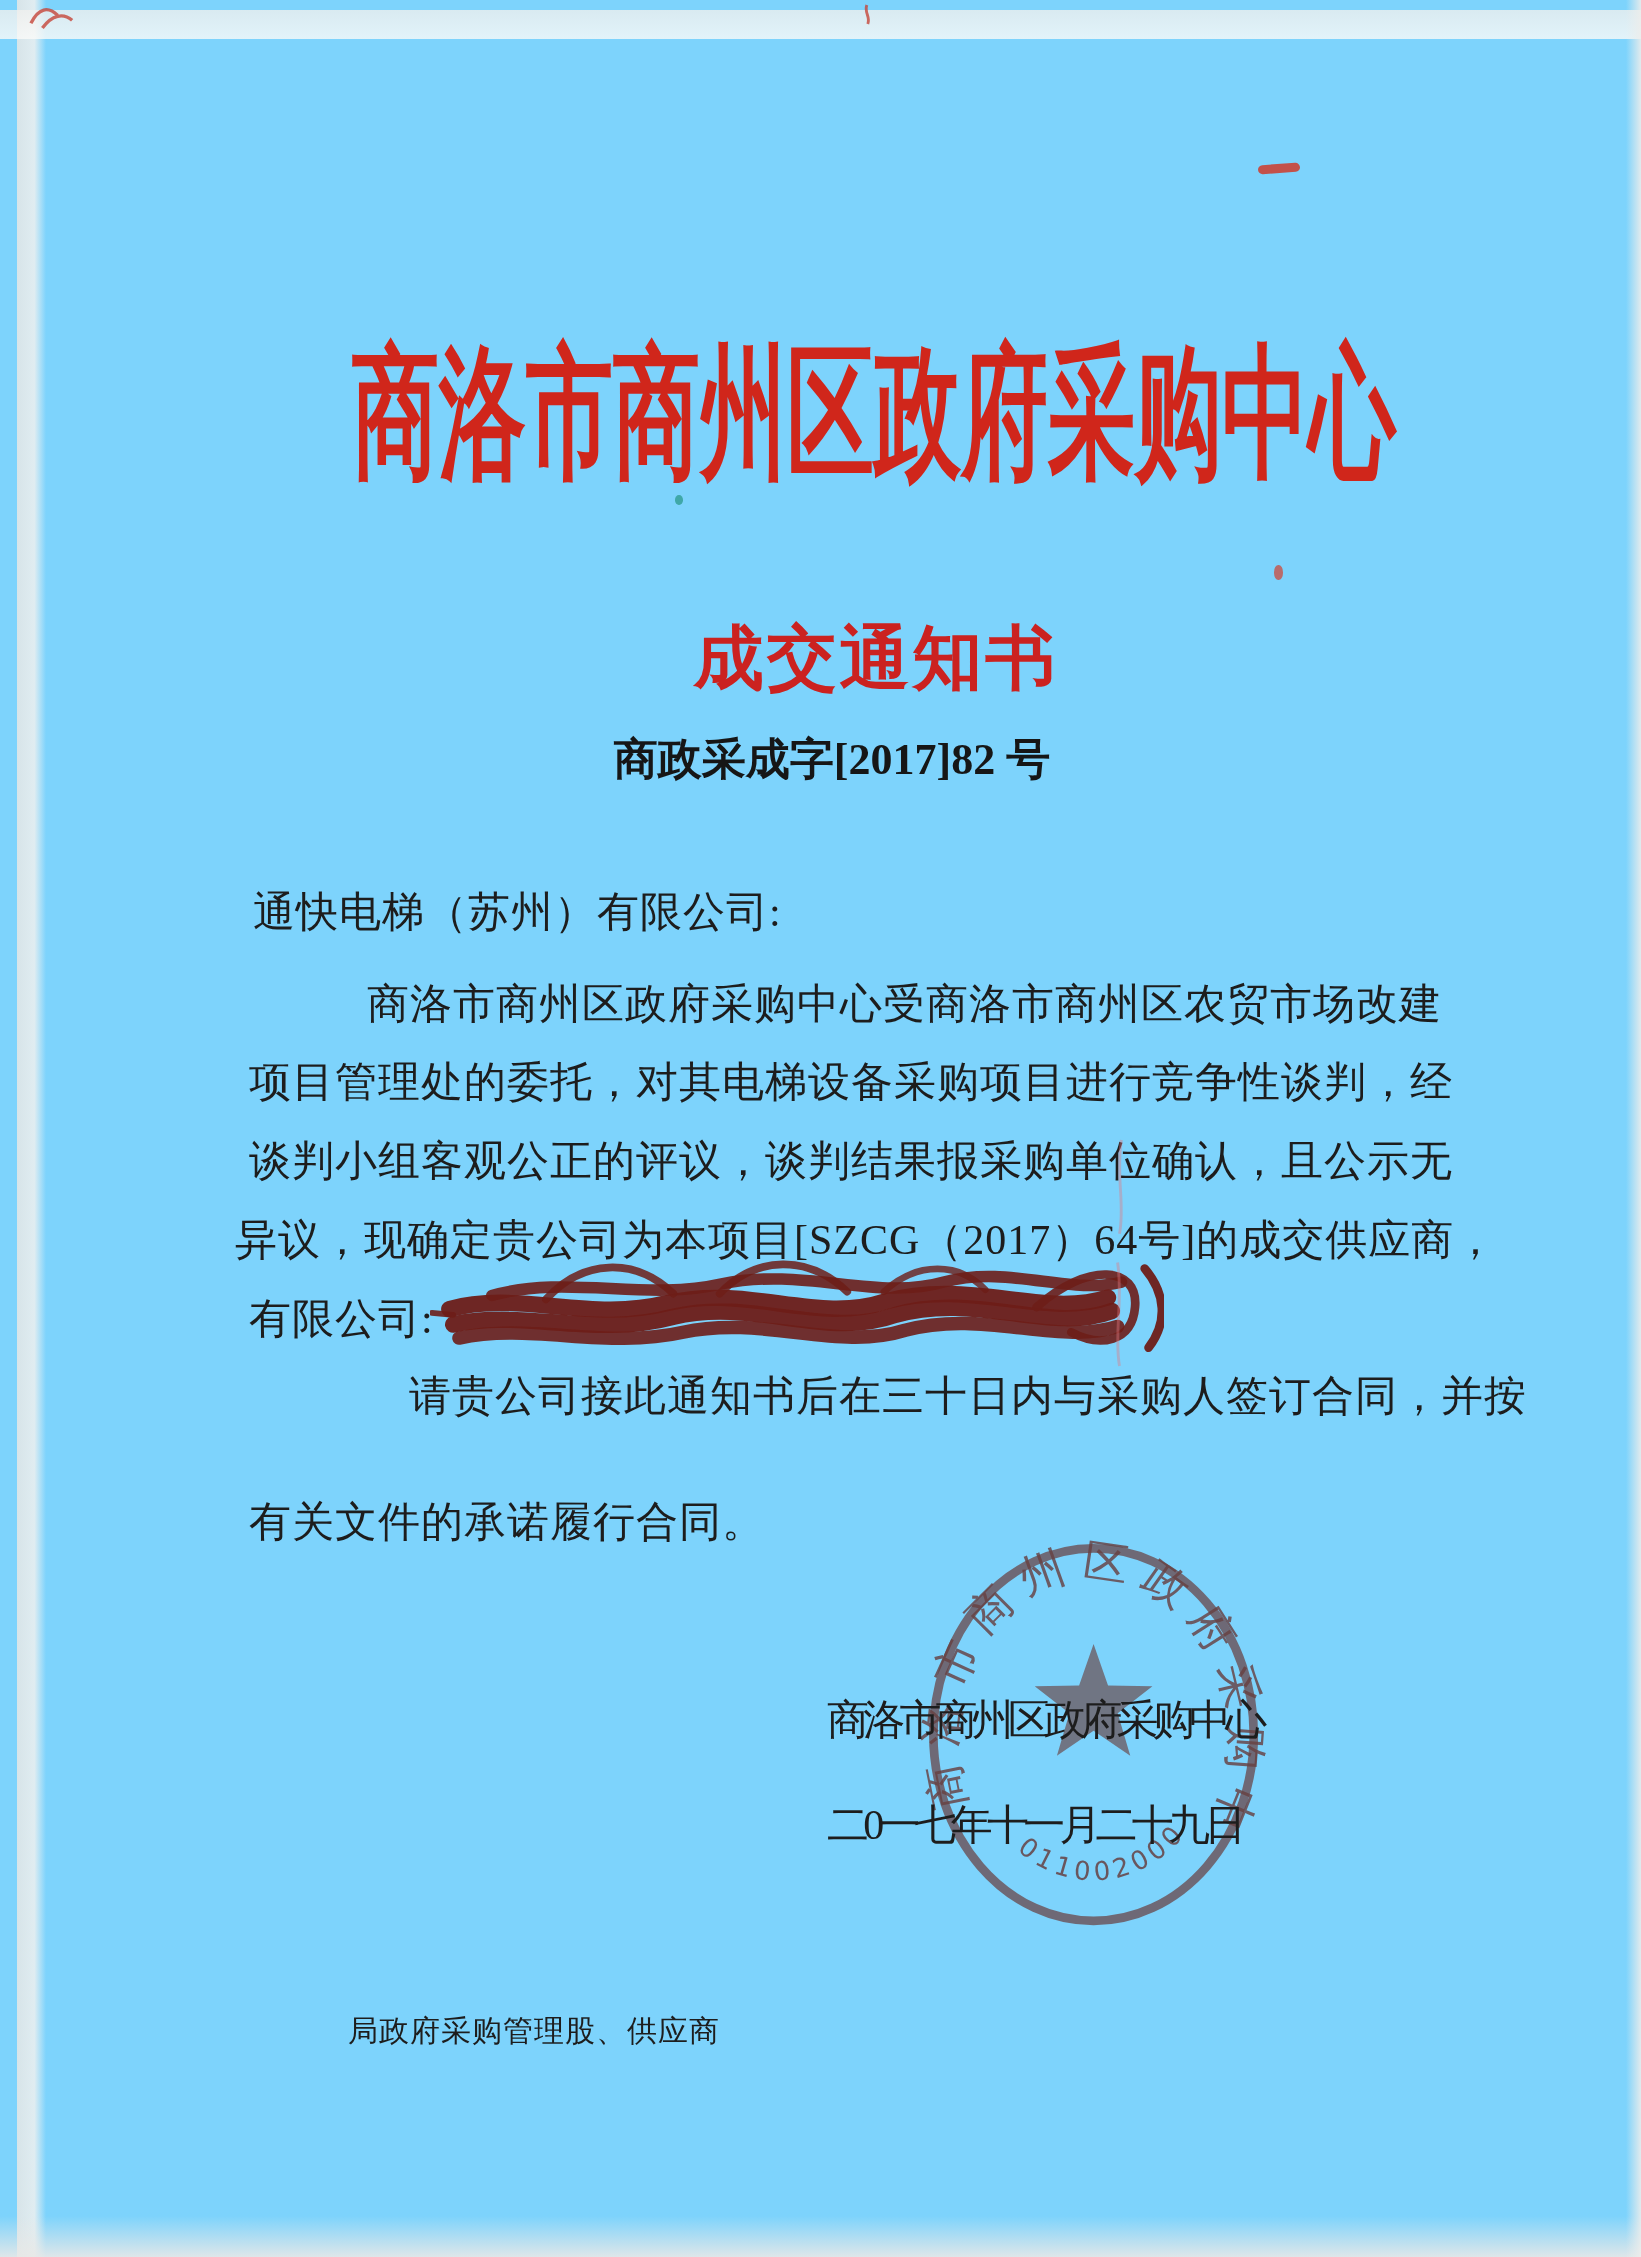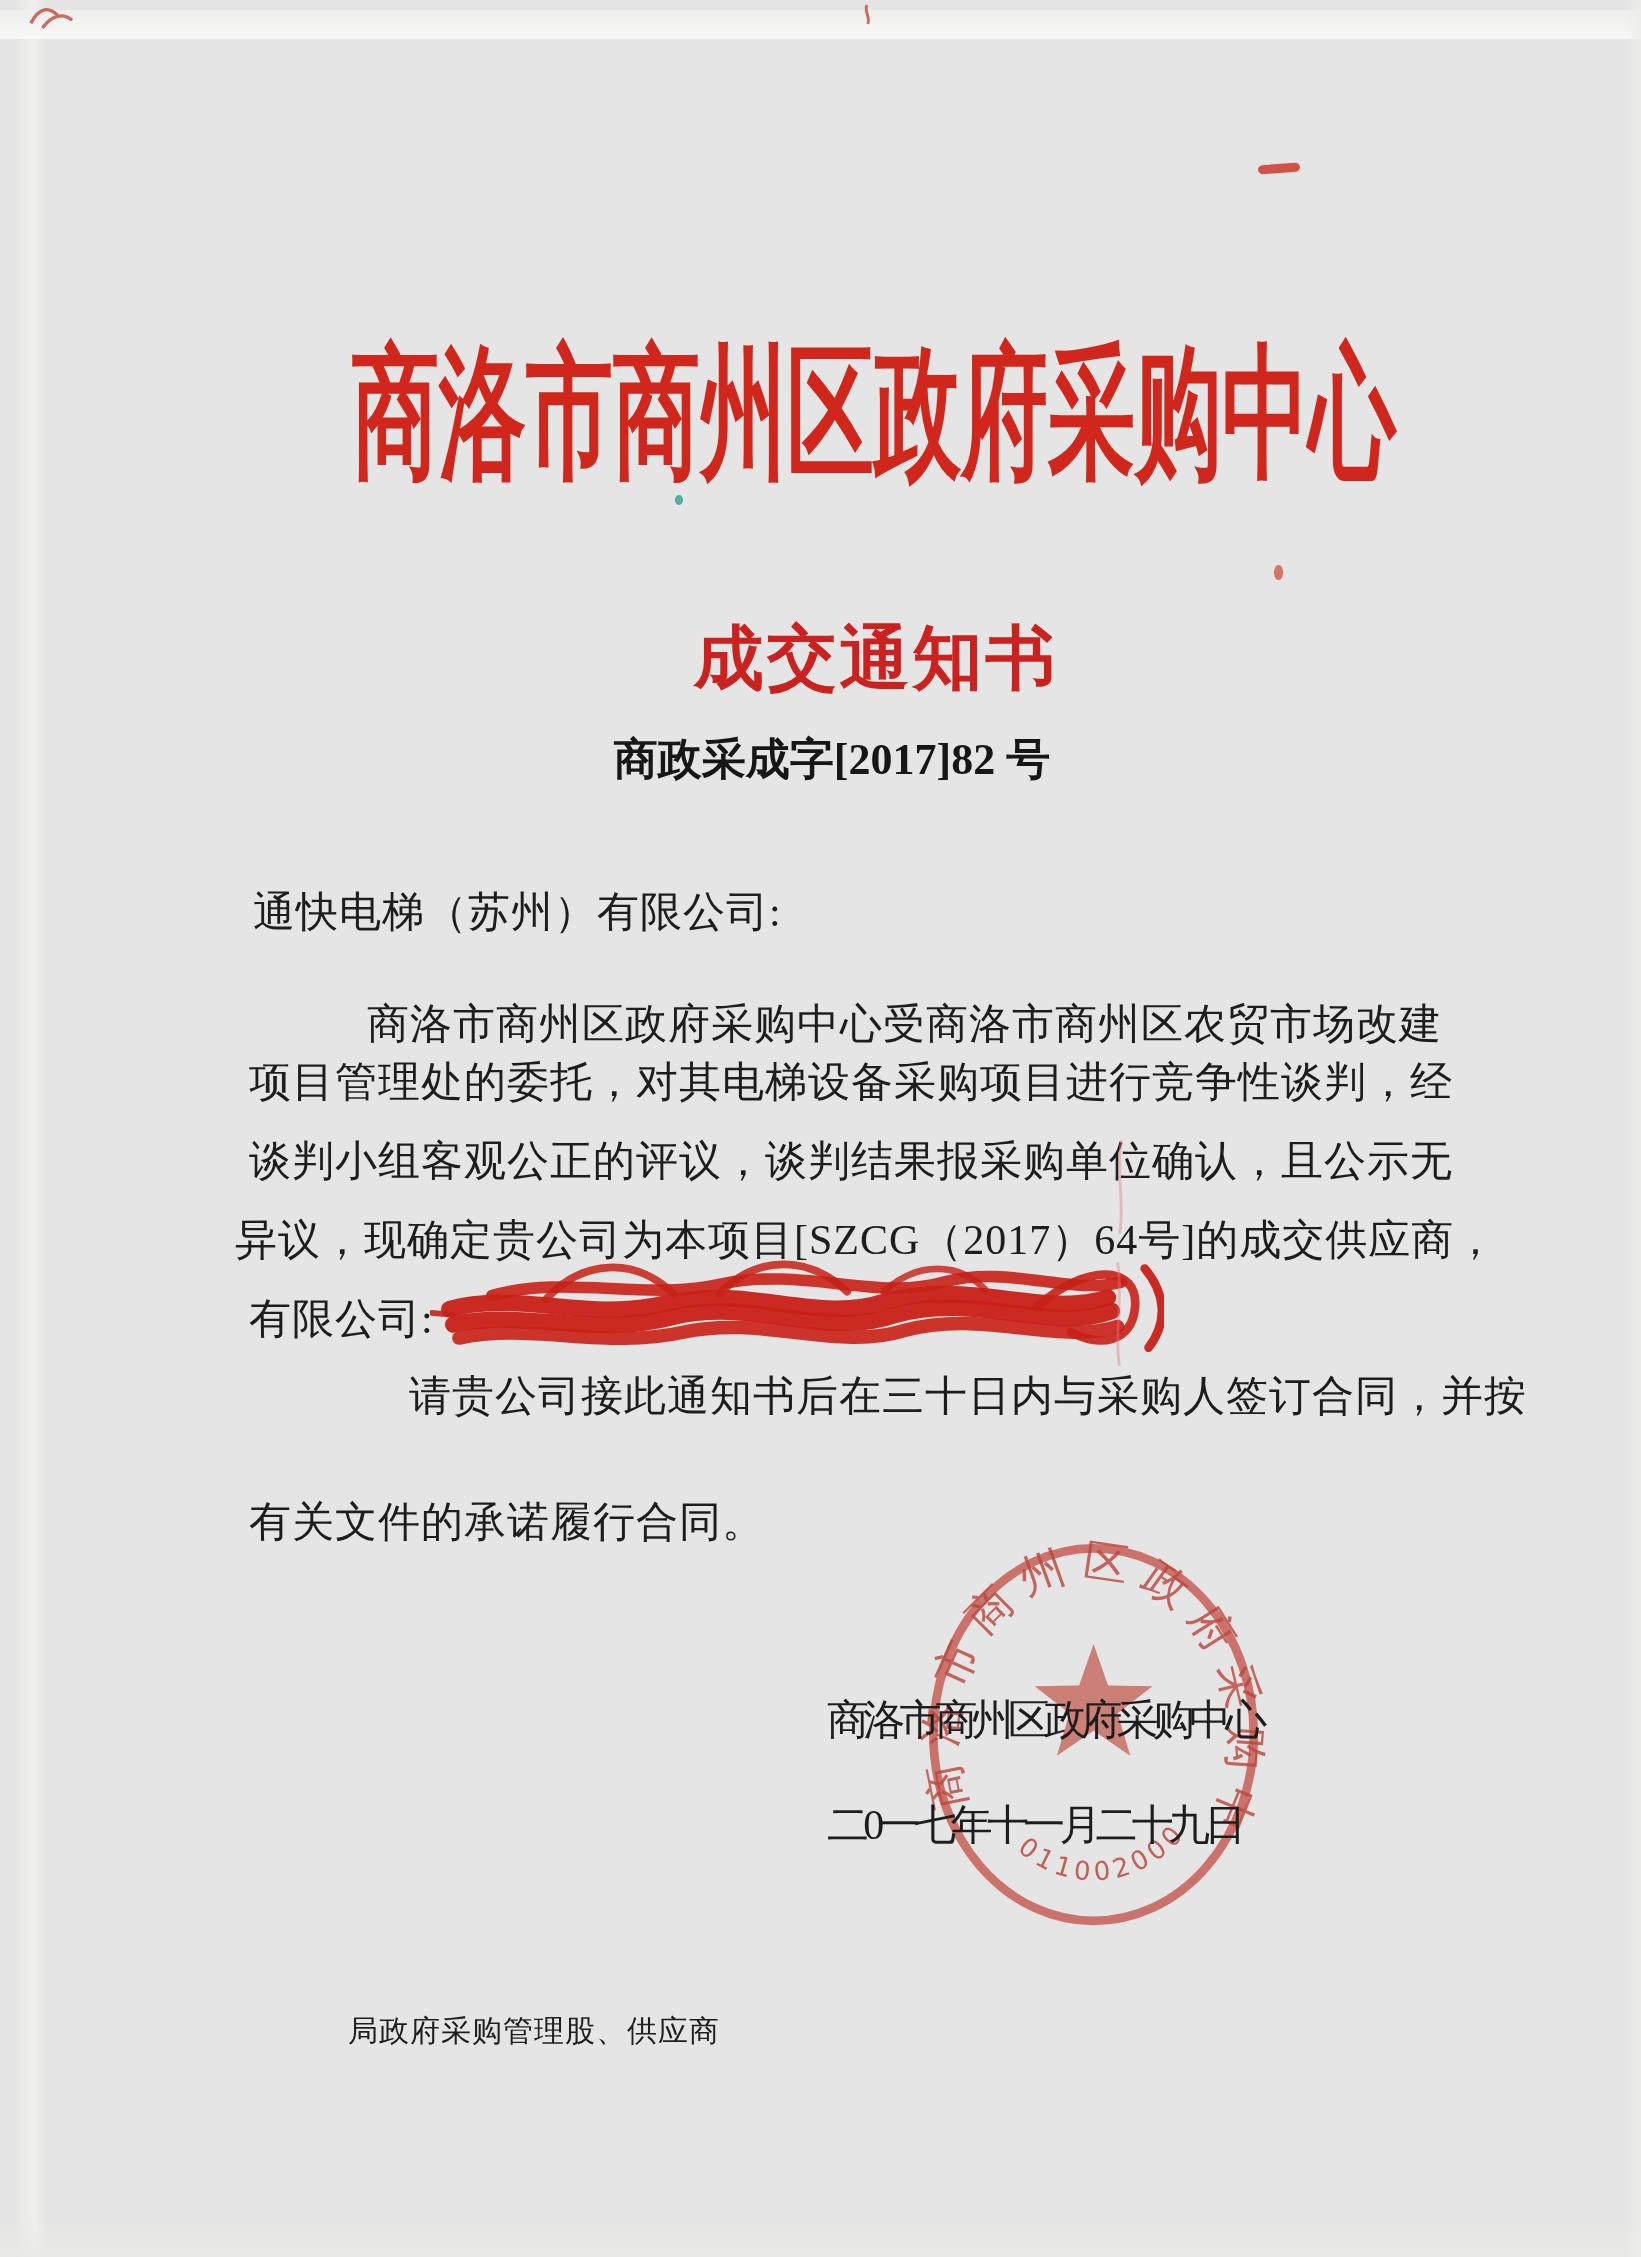--- a/index.html
+++ b/index.html
@@ -1,19 +1,19 @@
 <!DOCTYPE html>
 <html><head>
 <meta charset="utf-8">
 <style>
   html,body{margin:0;padding:0;background:#9a9a9a;}
   .sheet{
     position:relative;
     width:1641px;height:2257px;
-    background:#e5e5e5;
+    background:#7dd3fc;
     overflow:hidden;
     font-family:"Liberation Serif","DejaVu Serif",serif;
     color:#1d1d1d;
   }
   
   .edge{position:absolute;pointer-events:none;}
   .edge-left{left:17.4px;top:0;width:29px;height:100%;
     background:linear-gradient(90deg,#e7e7e5 0%,#f1f1ef 60%,rgba(255,255,255,0) 100%);opacity:.85;}
   .edge-top{left:0;top:9.7px;width:100%;height:29px;
     background:linear-gradient(#f0f0ee,#fbfbf9);opacity:.8;}
@@ -34,21 +34,21 @@
     position:absolute;left:876px;top:612px;transform:translateX(-50%);
     font-size:70px;font-weight:bold;letter-spacing:2.9px;white-space:nowrap;
     color:#cb2220;
   }
   .doc-number{
     position:absolute;left:832px;top:730px;transform:translateX(-50%);
     font-size:44px;font-weight:bold;white-space:nowrap;color:#161616;
   }
   .bline{position:absolute;font-size:42px;letter-spacing:1px;white-space:nowrap;color:#1d1d1d;}
   .bl0{left:253px;top:884px;}
-  .bl1{left:367px;top:976px;margin-top:20px;}
+  .bl1{left:367px;top:976px;}
   .bl2{left:249px;top:1054px;}
   .bl3{left:249px;top:1133px;}
   .bl4{left:235px;top:1212px;}
   .bl5{left:249px;top:1291px;}
   .bl6{left:367px;top:1368px;margin-left:42px;}
   .bl7{left:249px;top:1446px;margin-top:48px;}
 
   .sig-org{position:absolute;left:827px;top:1692px;font-size:42px;letter-spacing:-5.8px;white-space:nowrap;}
   .sig-date{position:absolute;left:827px;top:1797px;font-size:42px;letter-spacing:-5.8px;white-space:nowrap;}
 

